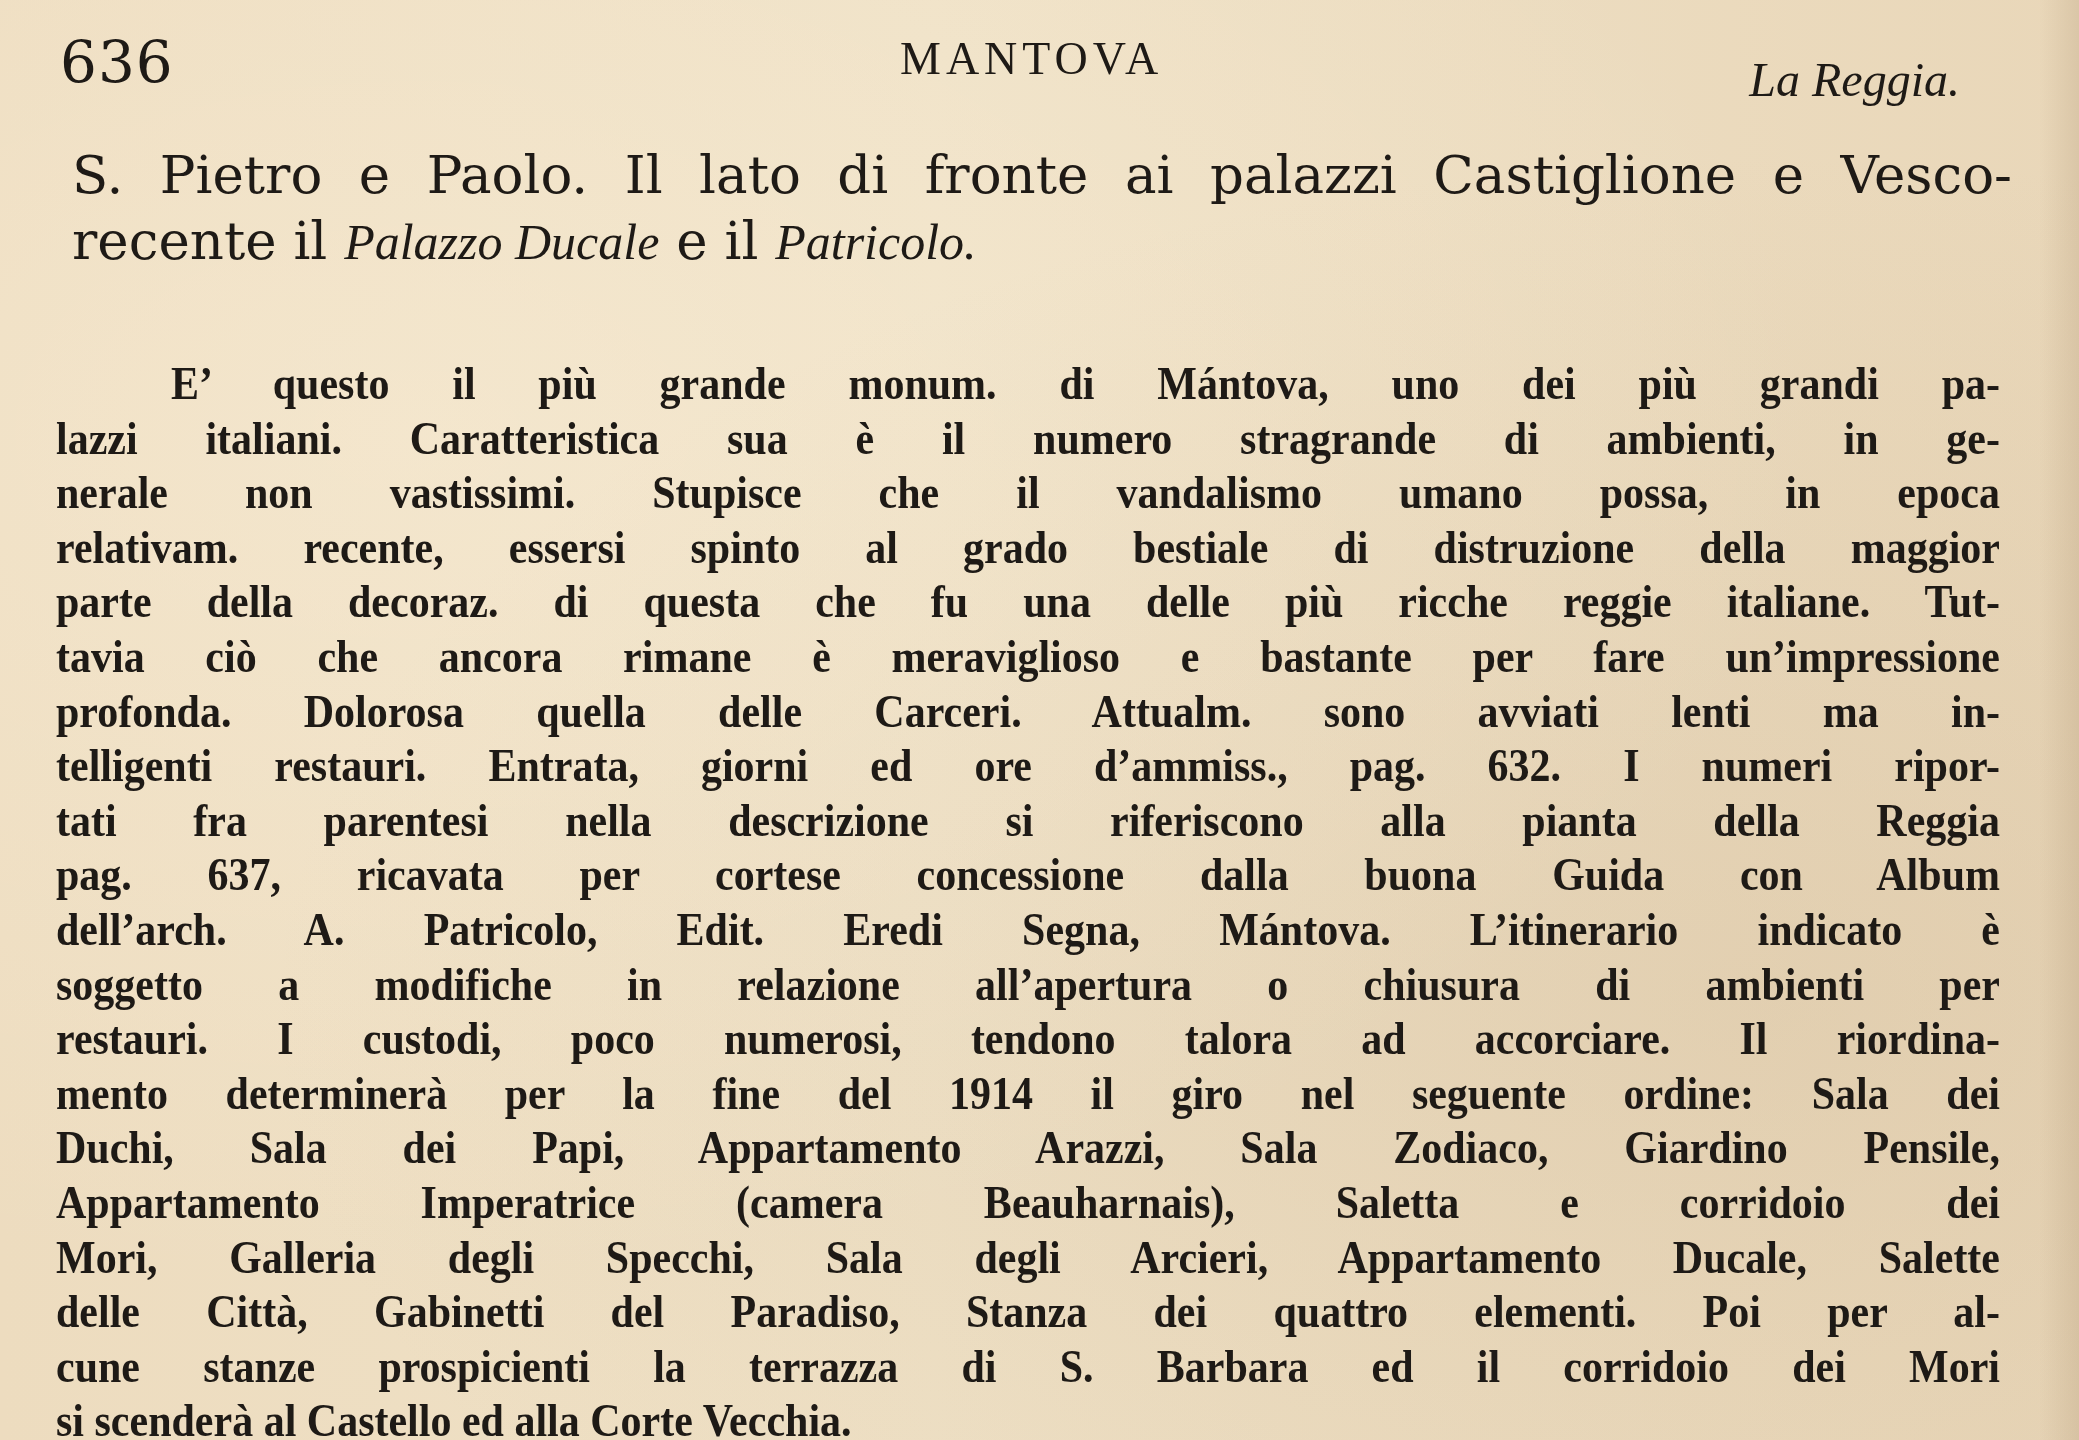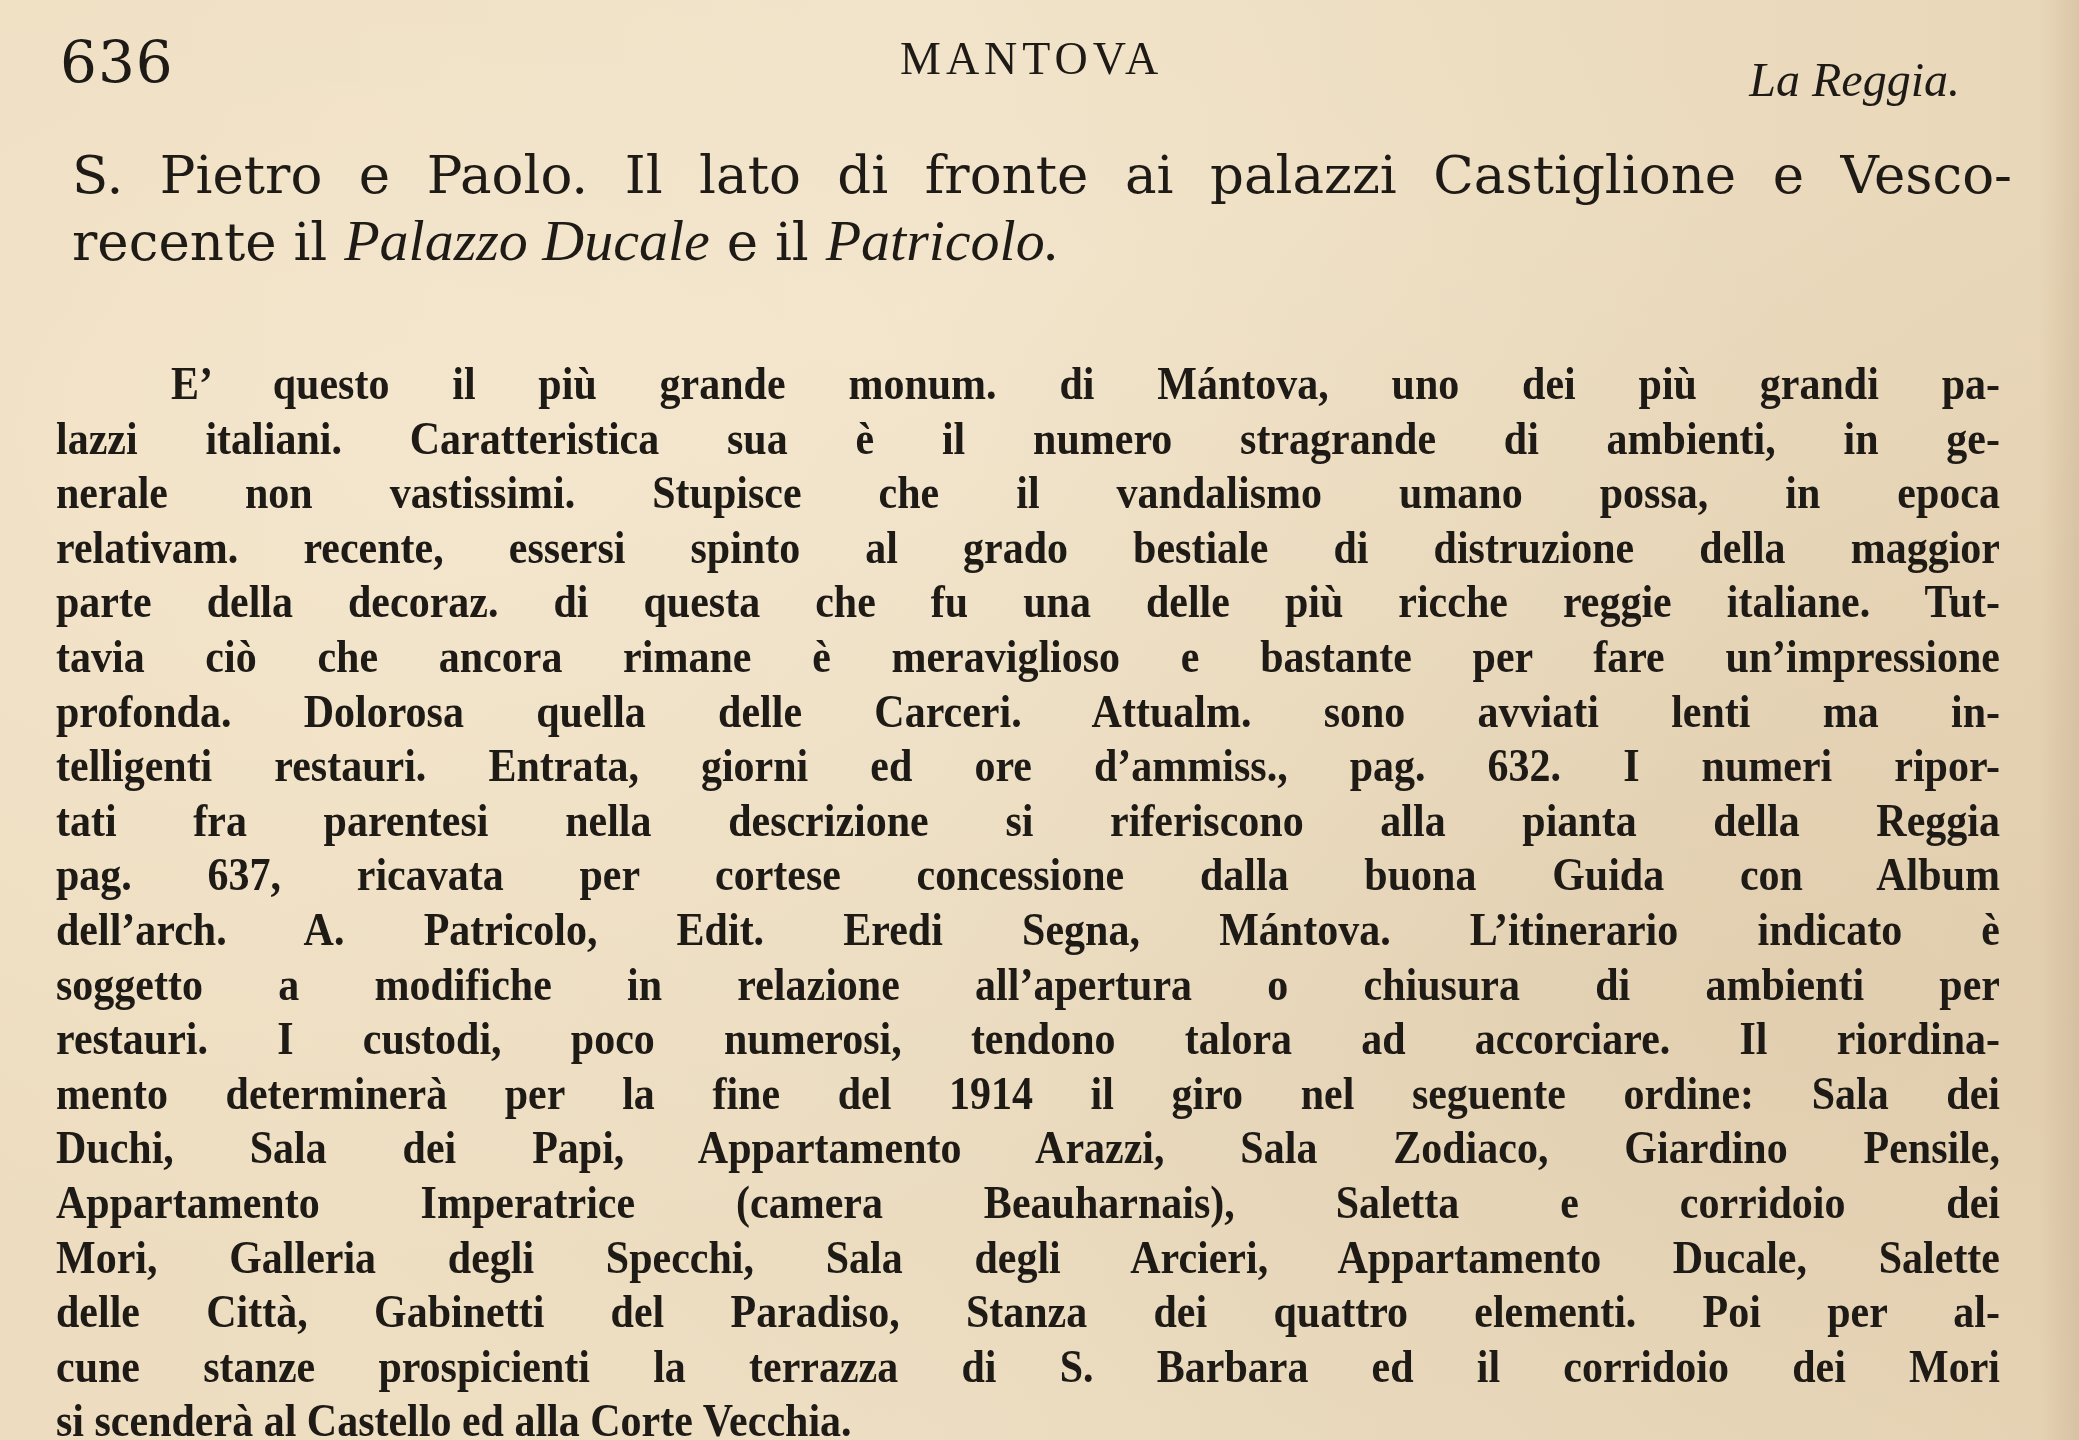--- a/index.html
+++ b/index.html
@@ -65,21 +65,21 @@
     .intro .line {
       height: 66px;
       line-height: 66px;
       font-size: 53px;
       white-space: nowrap;
       text-align: justify;
       text-align-last: justify;
       font-family: "DejaVu Serif", serif;
     }
     .intro b { font-weight: 900; }
-    .intro i { font-style: italic; font-family: "Liberation Serif", serif; font-size: 58px; }
+    .intro i { font-style: italic; font-family: "Liberation Serif", serif; font-size: 50px; }
     .body-text {
       position: absolute;
       left: 56px;
       top: 356px;
       width: 1944px;
     }
     .body-text .line {
       height: 54.6px;
       line-height: 54.6px;
       font-size: 42px;

